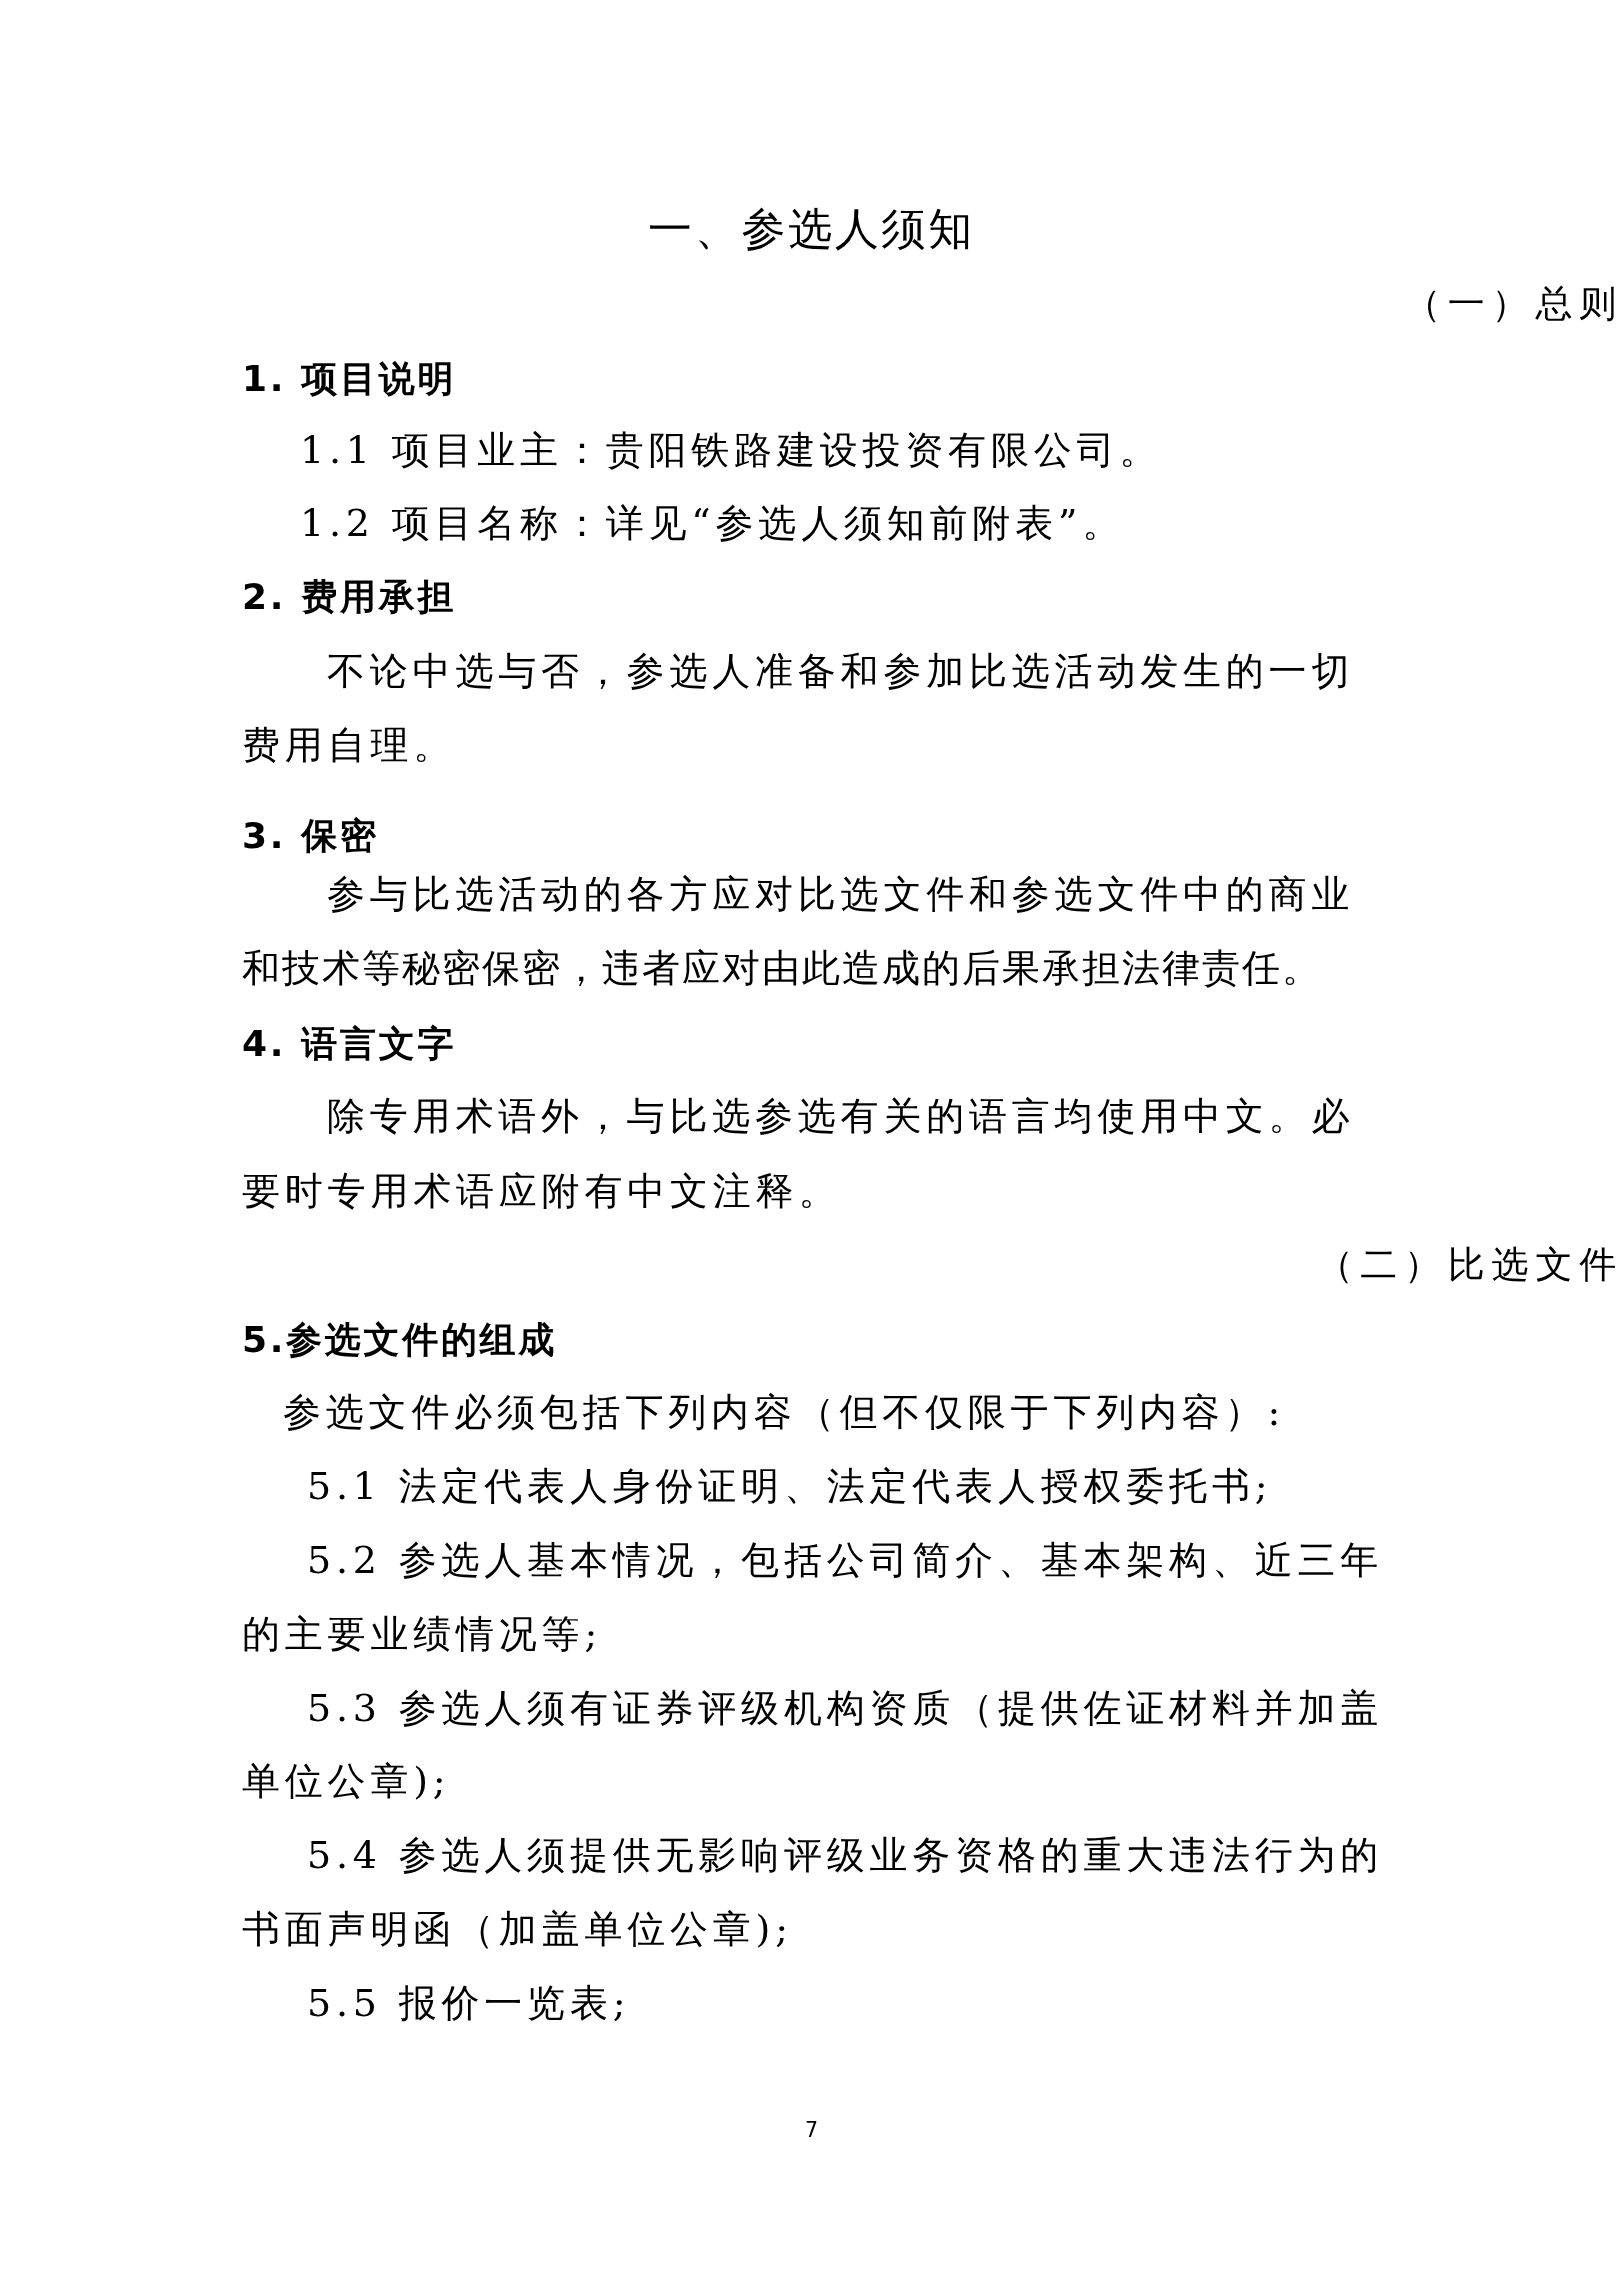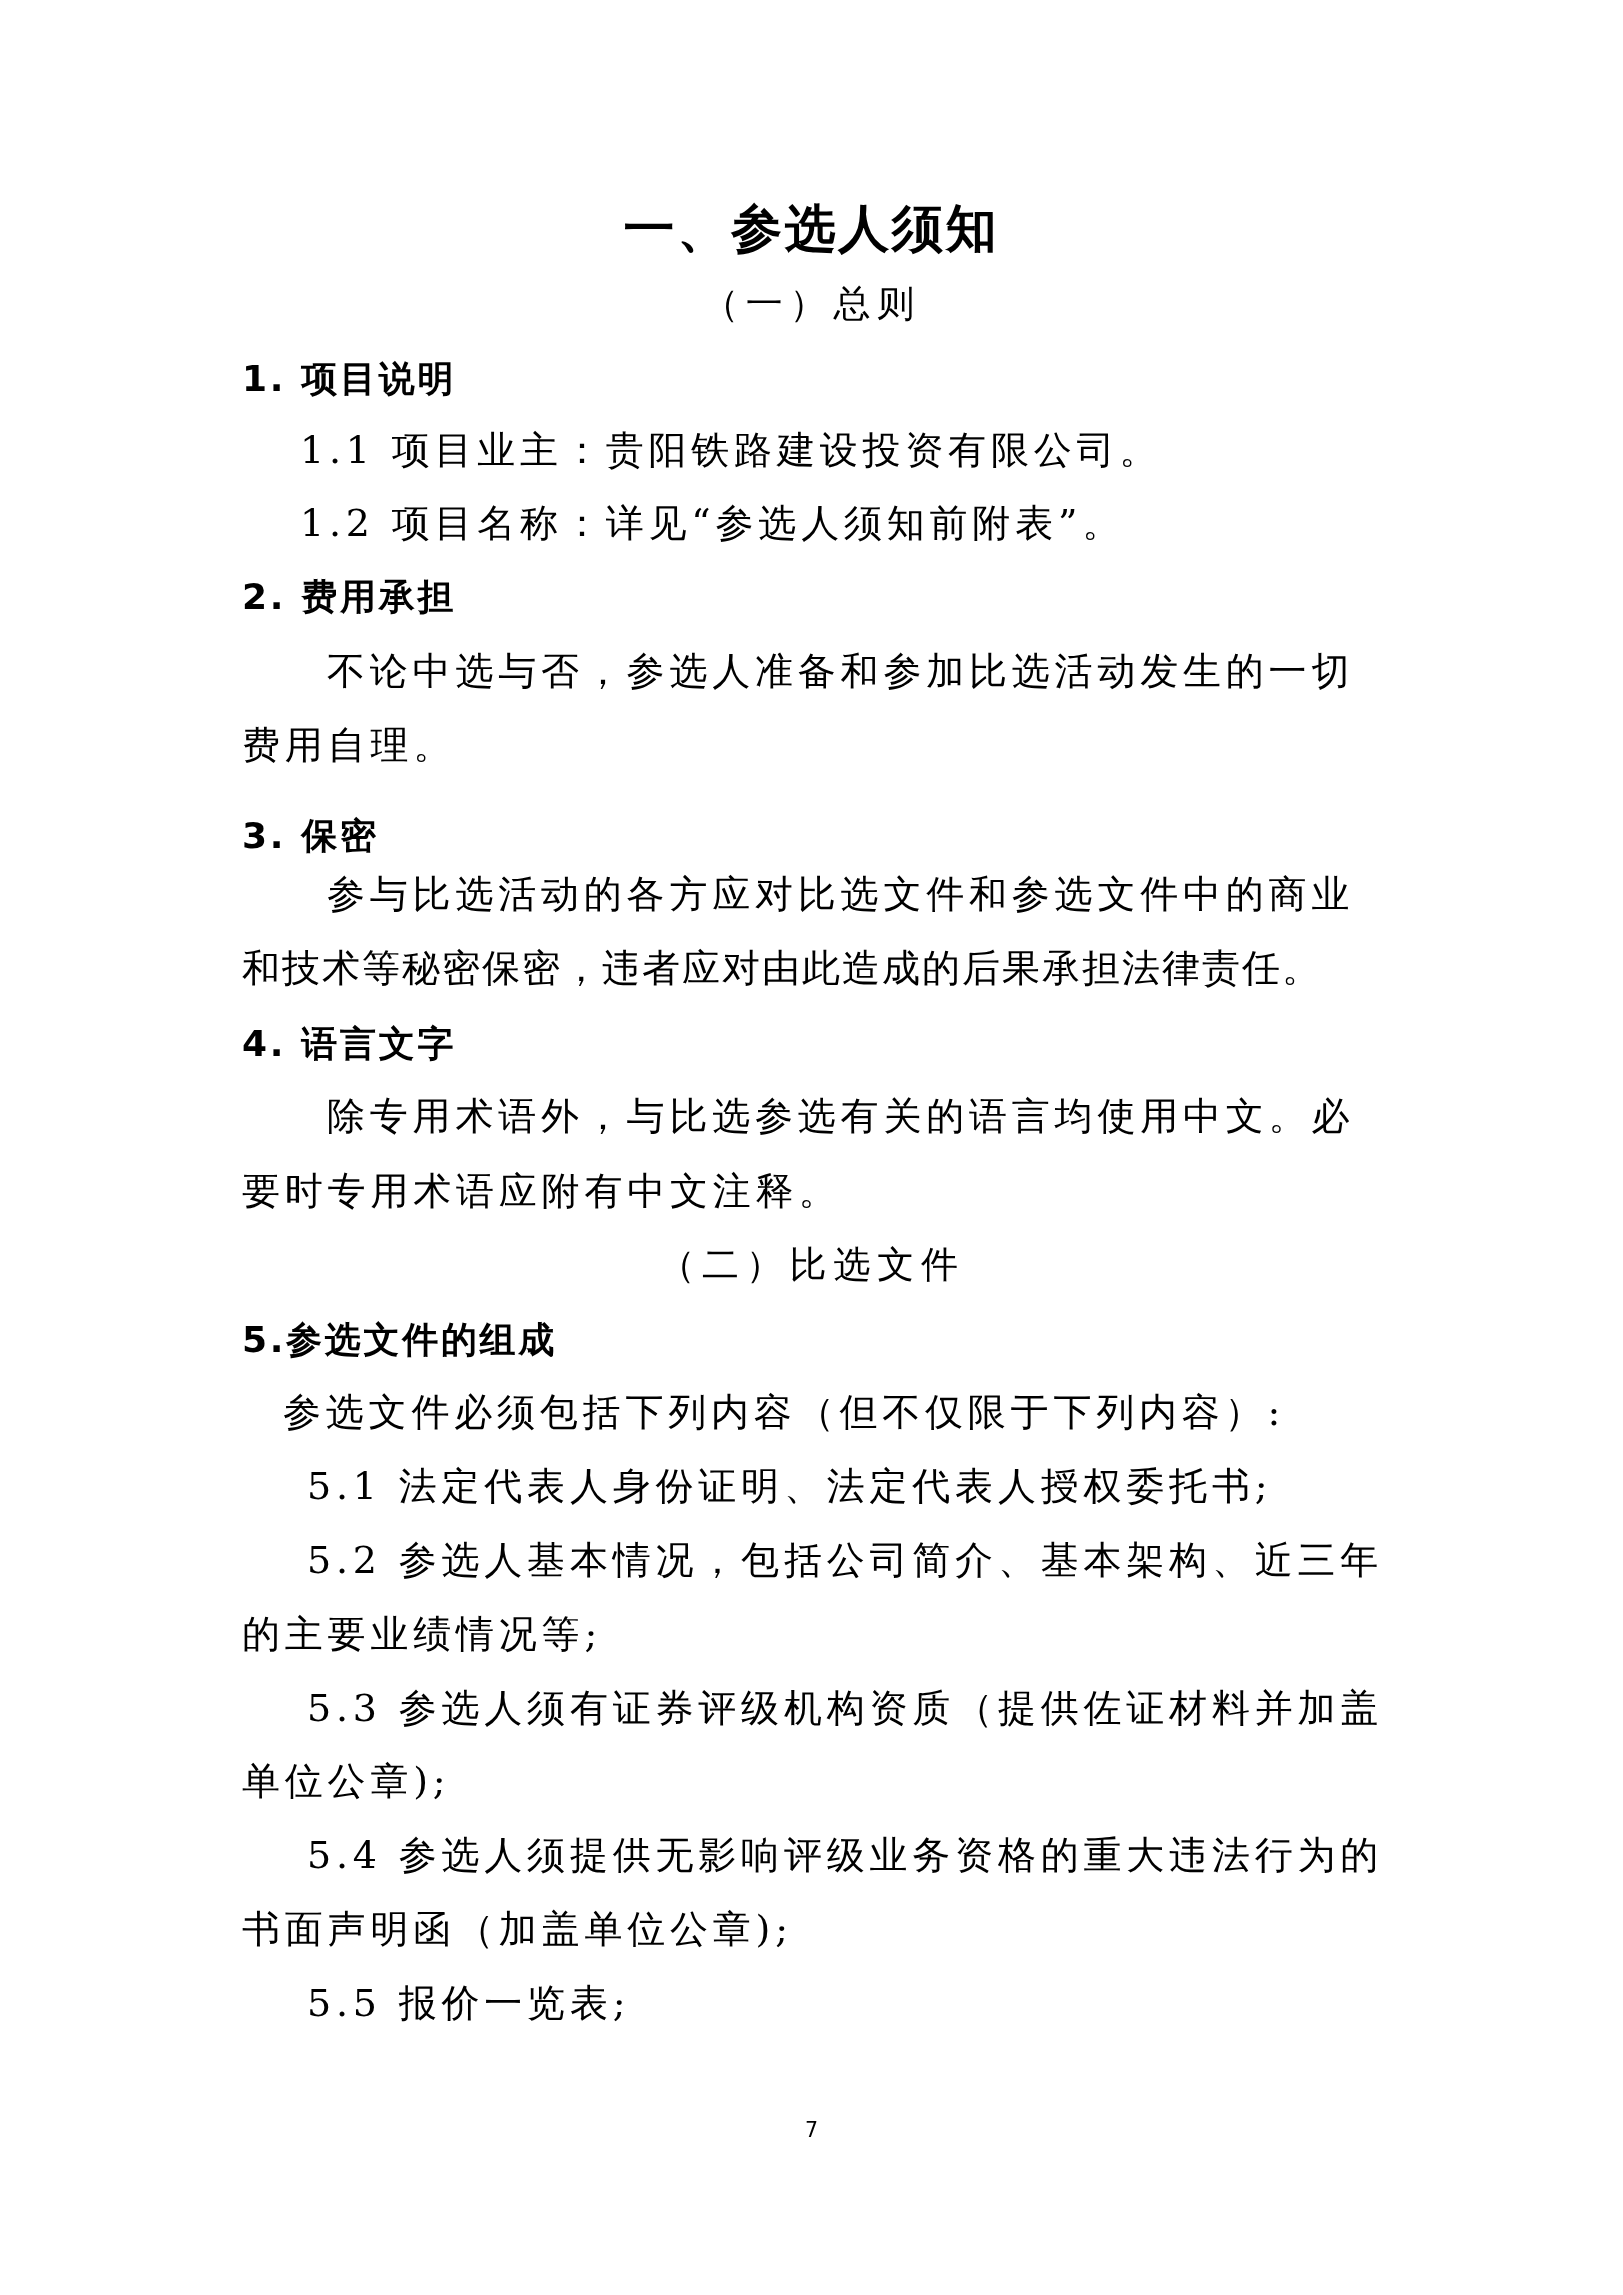--- a/index.html
+++ b/index.html
@@ -7,22 +7,22 @@
     width: 1623px; height: 2295px; position: relative; overflow: hidden;
     font-family: "DejaVu Serif", "Liberation Serif", serif;
     color: #000000;
   }
   .page { position: absolute; left: 0; top: 0; width: 1623px; height: 2295px; }
   .line {
     position: absolute; left: 242px; white-space: nowrap;
     font-size: 38px; line-height: 55px; letter-spacing: 4.8px;
   }
   .center { left: 0; width: 1623px; text-align: center; }
-  .h1 { font-size: 51px; font-weight: bold; letter-spacing: 2.7px; font-family: "DejaVu Sans", "Liberation Sans", sans-serif; }
-  .h2 { font-size: 37px; letter-spacing: 6.8px; }
+  .h1 { font-size: 44px; font-weight: normal; letter-spacing: 2.7px; font-family: "DejaVu Sans", "Liberation Sans", sans-serif; }
+  .h2 { font-size: 37px; letter-spacing: 6.8px; text-align: right; }
   .h3 { font-weight: bold; font-family: "DejaVu Sans", "Liberation Sans", sans-serif; font-size: 36px; letter-spacing: 2.7px; }
   .pagenum { font-family: "DejaVu Sans", "Liberation Sans", sans-serif; font-size: 20.5px; letter-spacing: 0; }
 </style>
 </head>
 <body>
 
 <div class="page">
 
   <div class="line center h1" style="top:201px;">一、参选人须知</div>
   <div class="line center h2" style="top:276px;">（一）总则</div>

